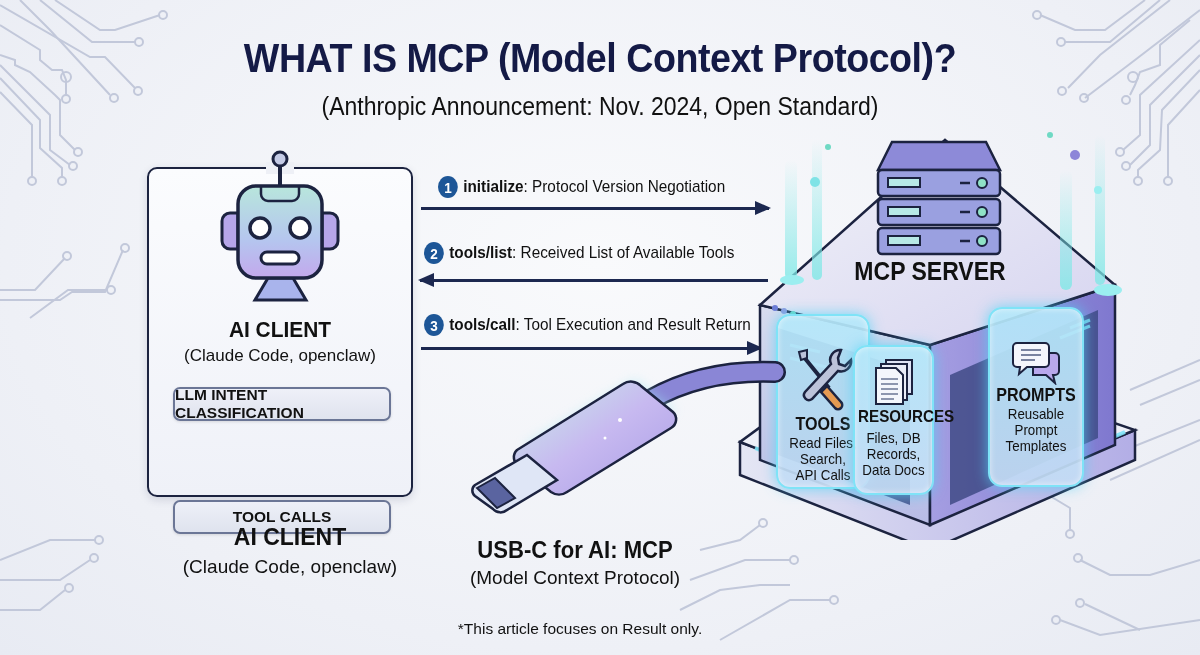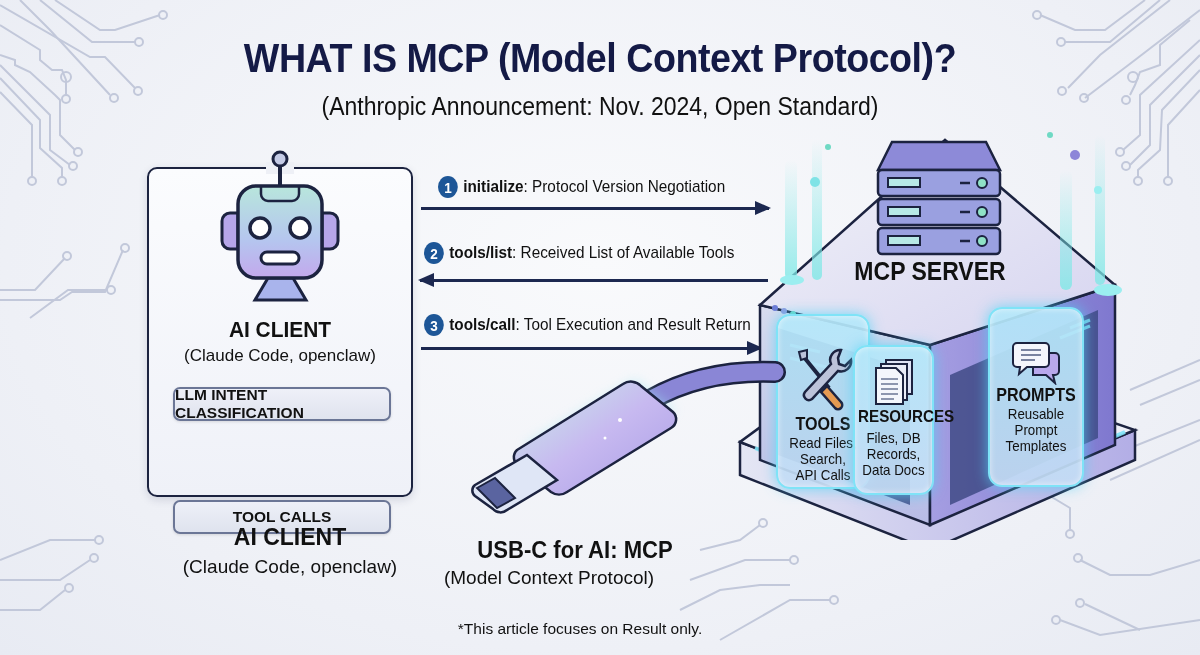--- a/index.html
+++ b/index.html
@@ -83,21 +83,21 @@
   }
   .card .ctitle { font-size: 17.5px; font-weight: bold; color: #111; transform: scaleX(0.92); }
   .card .cdesc { font-size: 14.5px; line-height: 16px; color: #111; transform: scaleX(0.92); }
   .card svg { display: block; margin: 0 auto; }
   .usb-svg { left: 455px; top: 360px; width: 340px; height: 170px; }
   .usb-title {
     left: 430px; top: 536px; width: 290px; text-align: center;
     font-size: 24px; font-weight: bold; transform: scaleX(0.92);
   }
   .usb-sub {
-    left: 404px; top: 567px; width: 290px; text-align: center; font-size: 19px;
+    left: 430px; top: 567px; width: 290px; text-align: center; font-size: 19px;
   }
   .footnote {
     left: 400px; top: 620px; width: 360px; text-align: center; font-size: 15.5px;
   }
 </style>
 </head>
 <body>
 
 <svg class="circuit" viewBox="0 0 1200 655">
   <g fill="none" stroke="#c2c8da" stroke-width="2">

